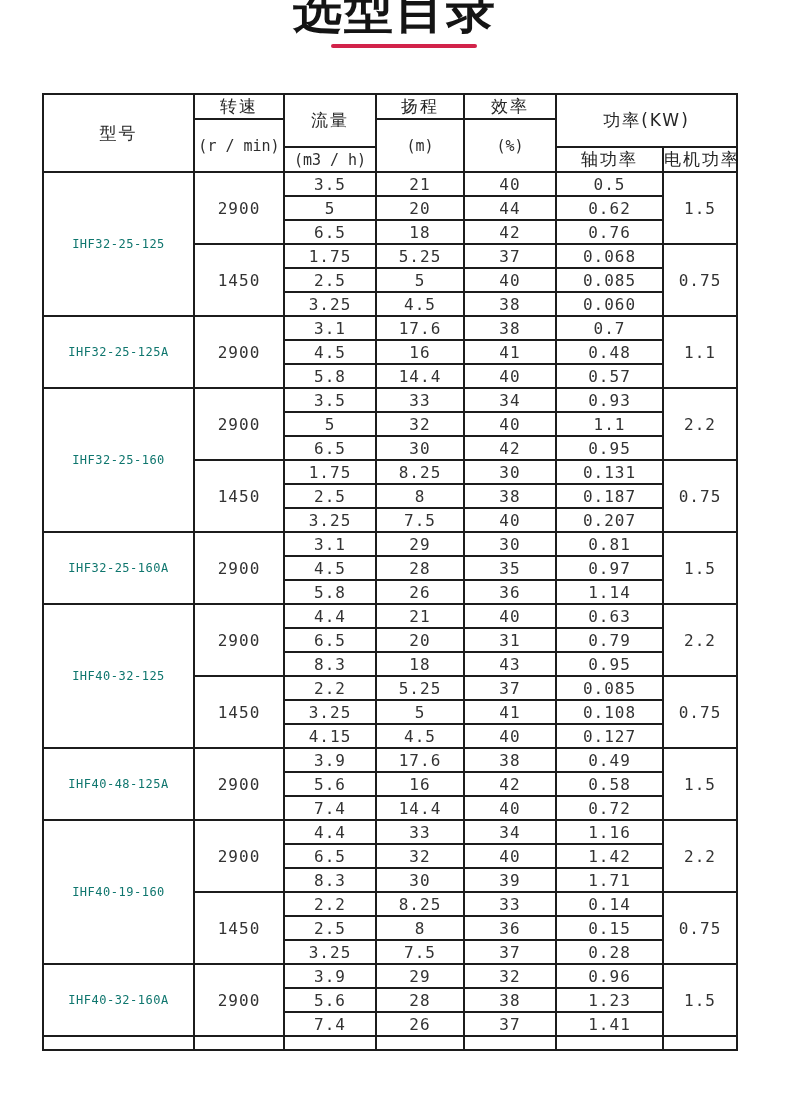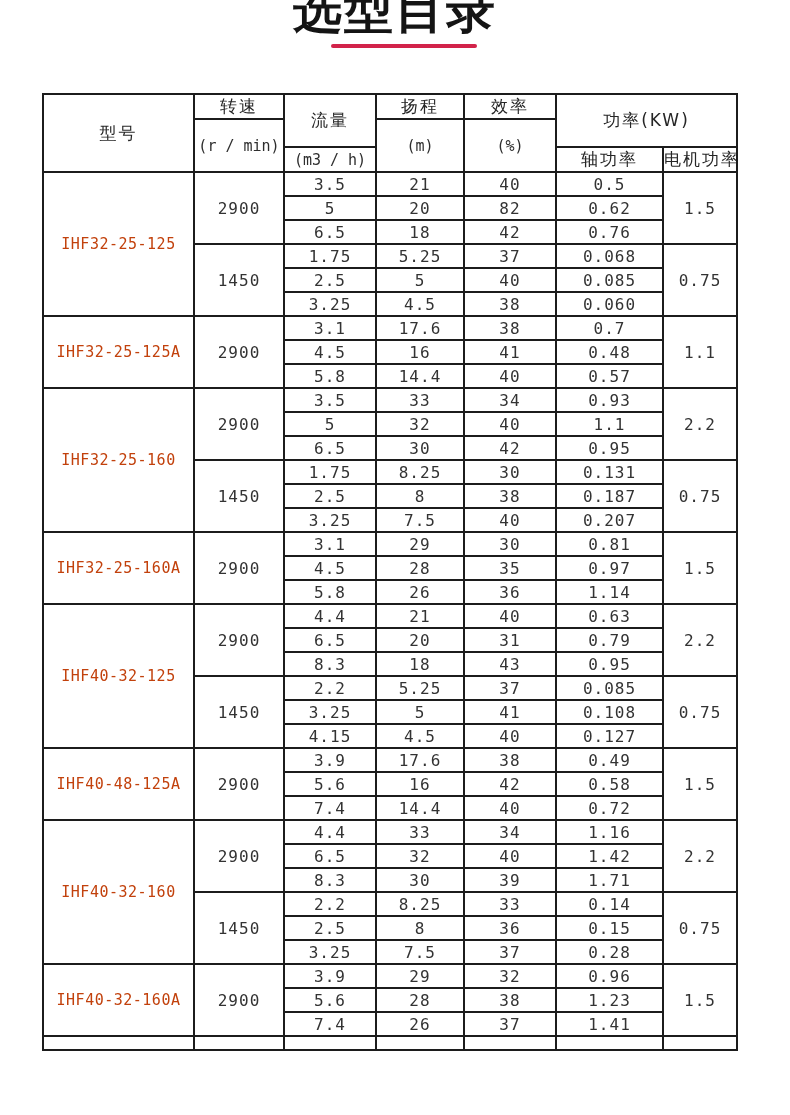--- a/index.html
+++ b/index.html
@@ -43,21 +43,21 @@
   }
   .hd-cn{font-size:17px;letter-spacing:2px;color:#262626;}
   .hd-unit{font-family:"DejaVu Sans Mono","Liberation Mono",monospace;font-size:15px;color:#2e2e2e;letter-spacing:0px;}
   tr.hrow1{height:22px;}
   tr.hrow2{height:28px;}
   tr.hrow3{height:24px;}
   tr.drow{height:24px;}
   tr.partial{height:14px;}
   td.model-cell{
     font-family:"DejaVu Sans Mono","Liberation Mono",monospace;
-    font-size:15px;letter-spacing:0.5px;color:#c2410c;
+    font-size:12px;letter-spacing:0.5px;color:#0f766e;
   }
   td.num{
     font-family:"DejaVu Sans Mono","Liberation Mono",monospace;
     font-size:16px;letter-spacing:1px;color:#333333;
   }
 </style>
 </head>
 <body>
 
 <div class="page">
@@ -103,21 +103,21 @@
           <td class="num" rowspan="3">2900</td>
           <td class="num">3.5</td>
           <td class="num">21</td>
           <td class="num">40</td>
           <td class="num">0.5</td>
           <td class="num" rowspan="3">1.5</td>
         </tr>
         <tr class="drow">
           <td class="num">5</td>
           <td class="num">20</td>
-          <td class="num">82</td>
+          <td class="num">44</td>
           <td class="num">0.62</td>
         </tr>
         <tr class="drow">
           <td class="num">6.5</td>
           <td class="num">18</td>
           <td class="num">42</td>
           <td class="num">0.76</td>
         </tr>
         <tr class="drow">
           <td class="num" rowspan="3">1450</td>
@@ -278,21 +278,21 @@
           <td class="num">42</td>
           <td class="num">0.58</td>
         </tr>
         <tr class="drow">
           <td class="num">7.4</td>
           <td class="num">14.4</td>
           <td class="num">40</td>
           <td class="num">0.72</td>
         </tr>
         <tr class="drow">
-          <td class="model-cell" rowspan="6">IHF40-32-160</td>
+          <td class="model-cell" rowspan="6">IHF40-19-160</td>
           <td class="num" rowspan="3">2900</td>
           <td class="num">4.4</td>
           <td class="num">33</td>
           <td class="num">34</td>
           <td class="num">1.16</td>
           <td class="num" rowspan="3">2.2</td>
         </tr>
         <tr class="drow">
           <td class="num">6.5</td>
           <td class="num">32</td>

